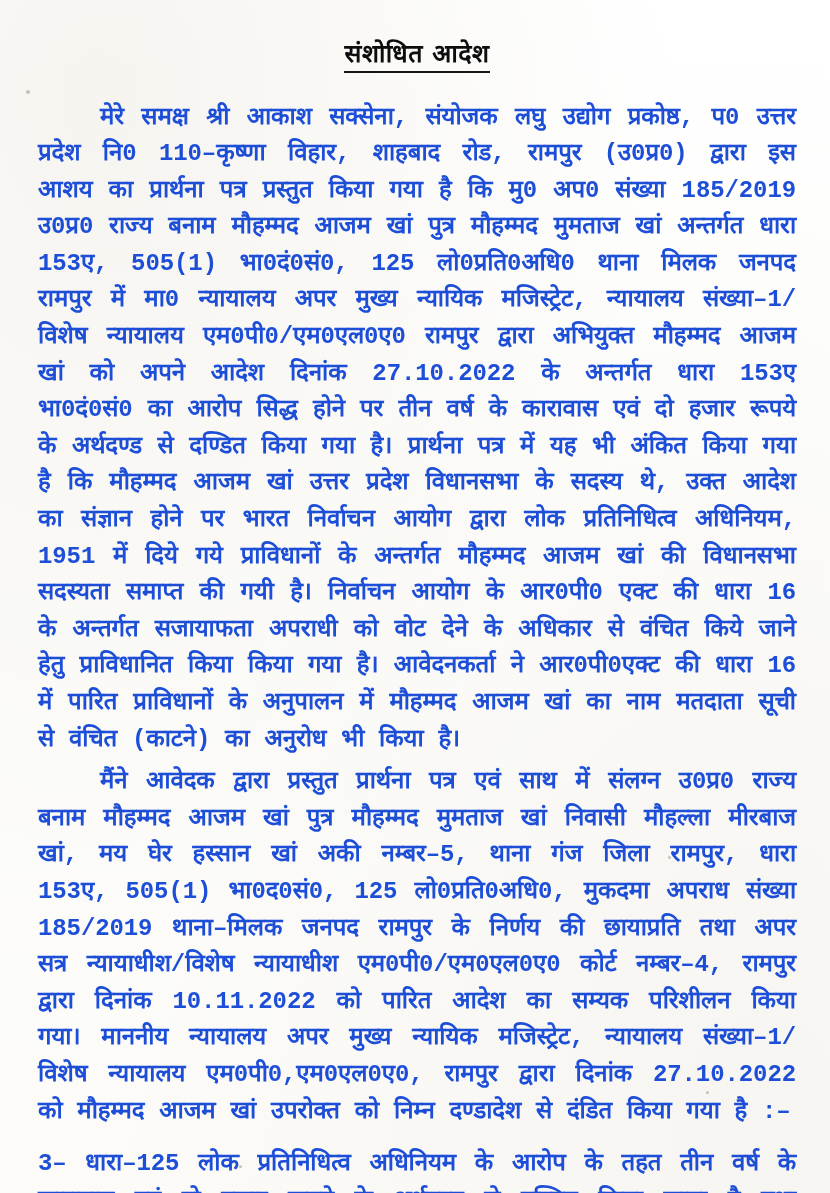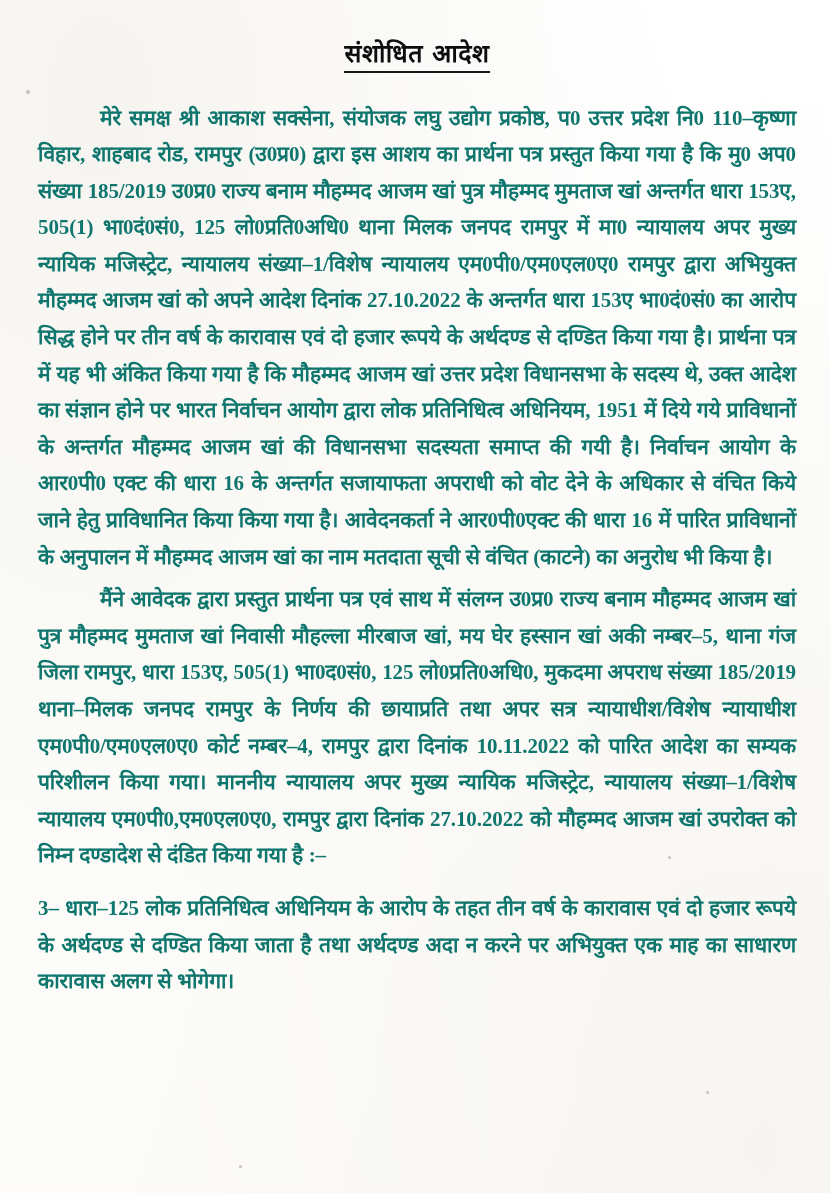--- a/index.html
+++ b/index.html
@@ -50,24 +50,24 @@
     font-family: "DejaVu Sans", "Liberation Sans", sans-serif;
     font-size: 25px;
     font-weight: 700;
     color: #0d0d0d;
     letter-spacing: 0.5px;
     line-height: 1.2;
     border-bottom: 2px solid #171717;
     padding-bottom: 2px;
   }
   .para {
-    font-family: Liberation Serif, serif;
-    font-size: 21px;
+    font-family: Liberation Mono, monospace;
+    font-size: 24px;
     line-height: 36.6px;
-    color: #0f766e;
+    color: #1d4ed8;
     text-align: justify;
     text-justify: inter-word;
     margin: 0 0 6px 0;
     font-weight: 600;
     letter-spacing: -0.1px;
     word-spacing: 0.5px;
   }
   .para.indented {
     text-indent: 62px;
   }

